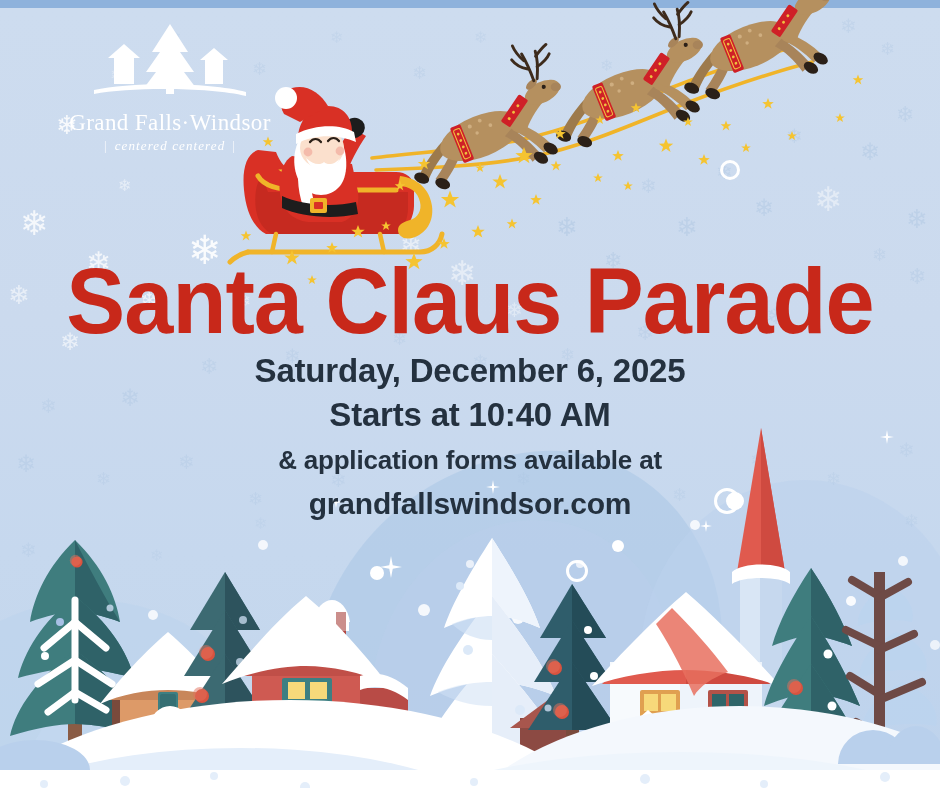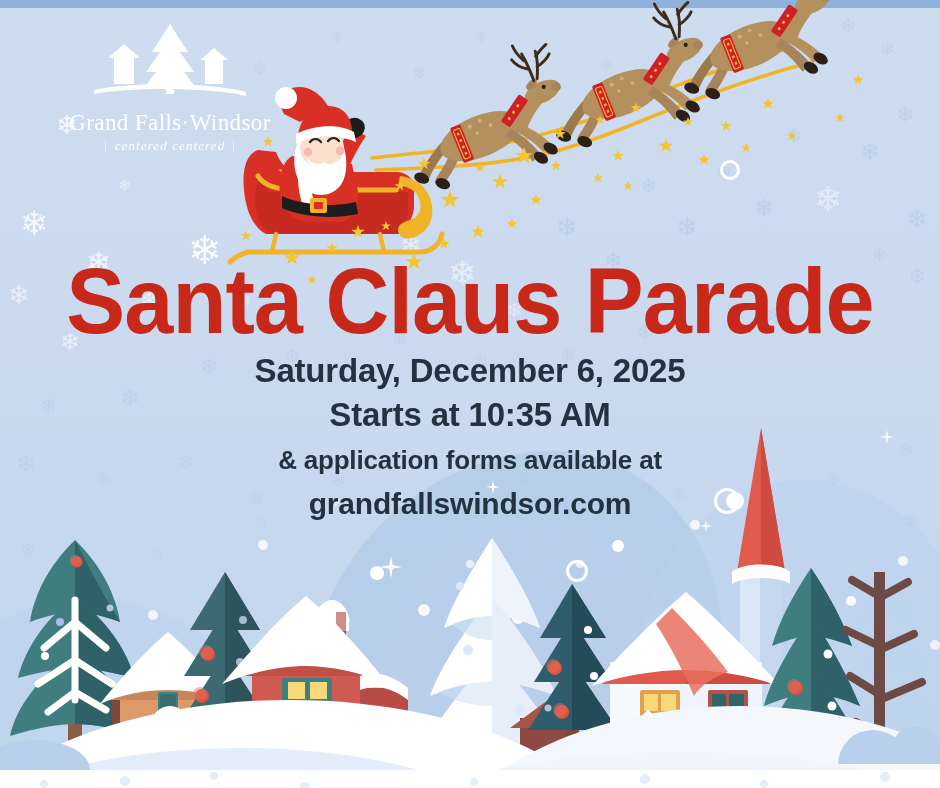--- a/index.html
+++ b/index.html
@@ -370,21 +370,21 @@
     <div class="name">Grand Falls·Windsor</div>
     <div class="tag">
       <span class="bar">|</span><span>centered centered</span><span class="bar">|</span>
     </div>
   </div>
 
   <div class="headline">Santa Claus Parade</div>
 
   <div class="info">
     <div class="l1">Saturday, December 6, 2025</div>
-    <div class="l2">Starts at 10:35 AM</div>
+    <div class="l2">Starts at 10:40 AM</div>
     <div class="l4">&amp; application forms available at</div>
     <div class="l5">grandfallswindsor.com</div>
   </div>
 
   <svg class="scene" viewBox="0 0 940 788" xmlns="http://www.w3.org/2000/svg" style="top:0">
     <defs>
       <g id="ornament">
           <circle r="7" fill="#d9533f"></circle>
           <circle r="7" cx="-2" cy="-2" fill="#e2705c" opacity=".5"></circle>
         </g>

